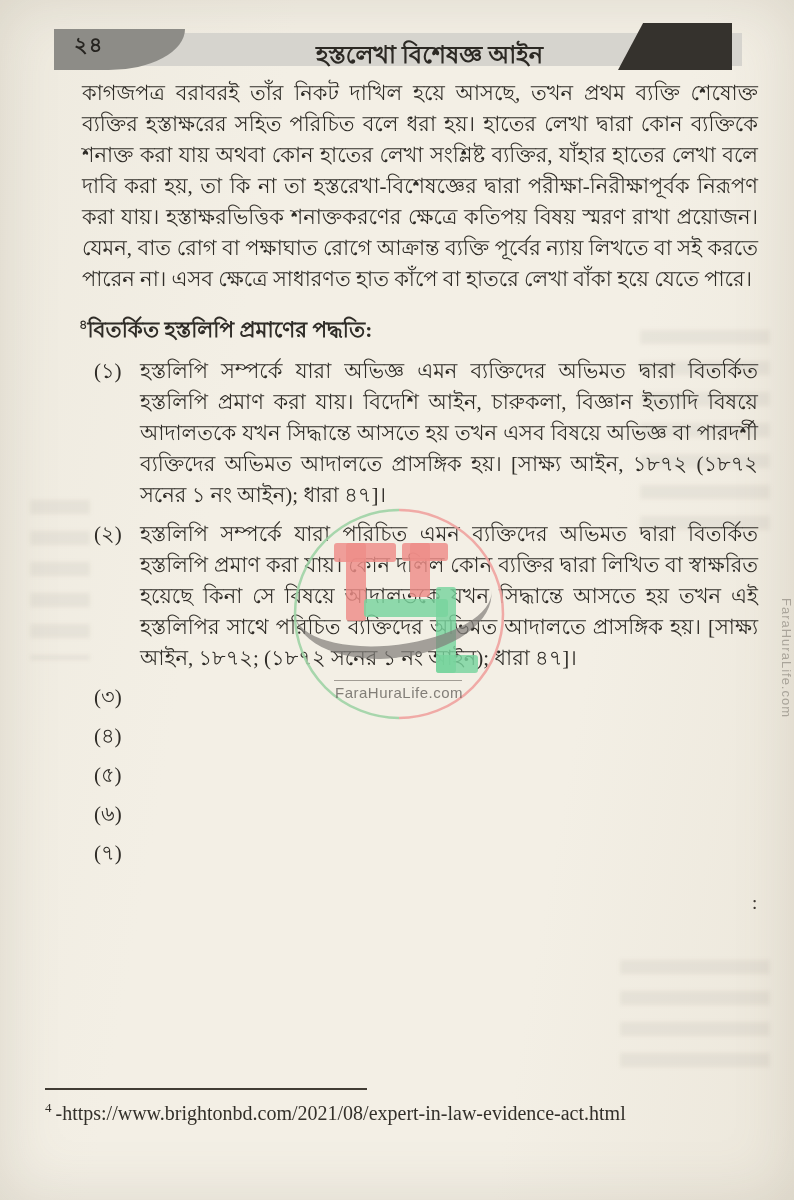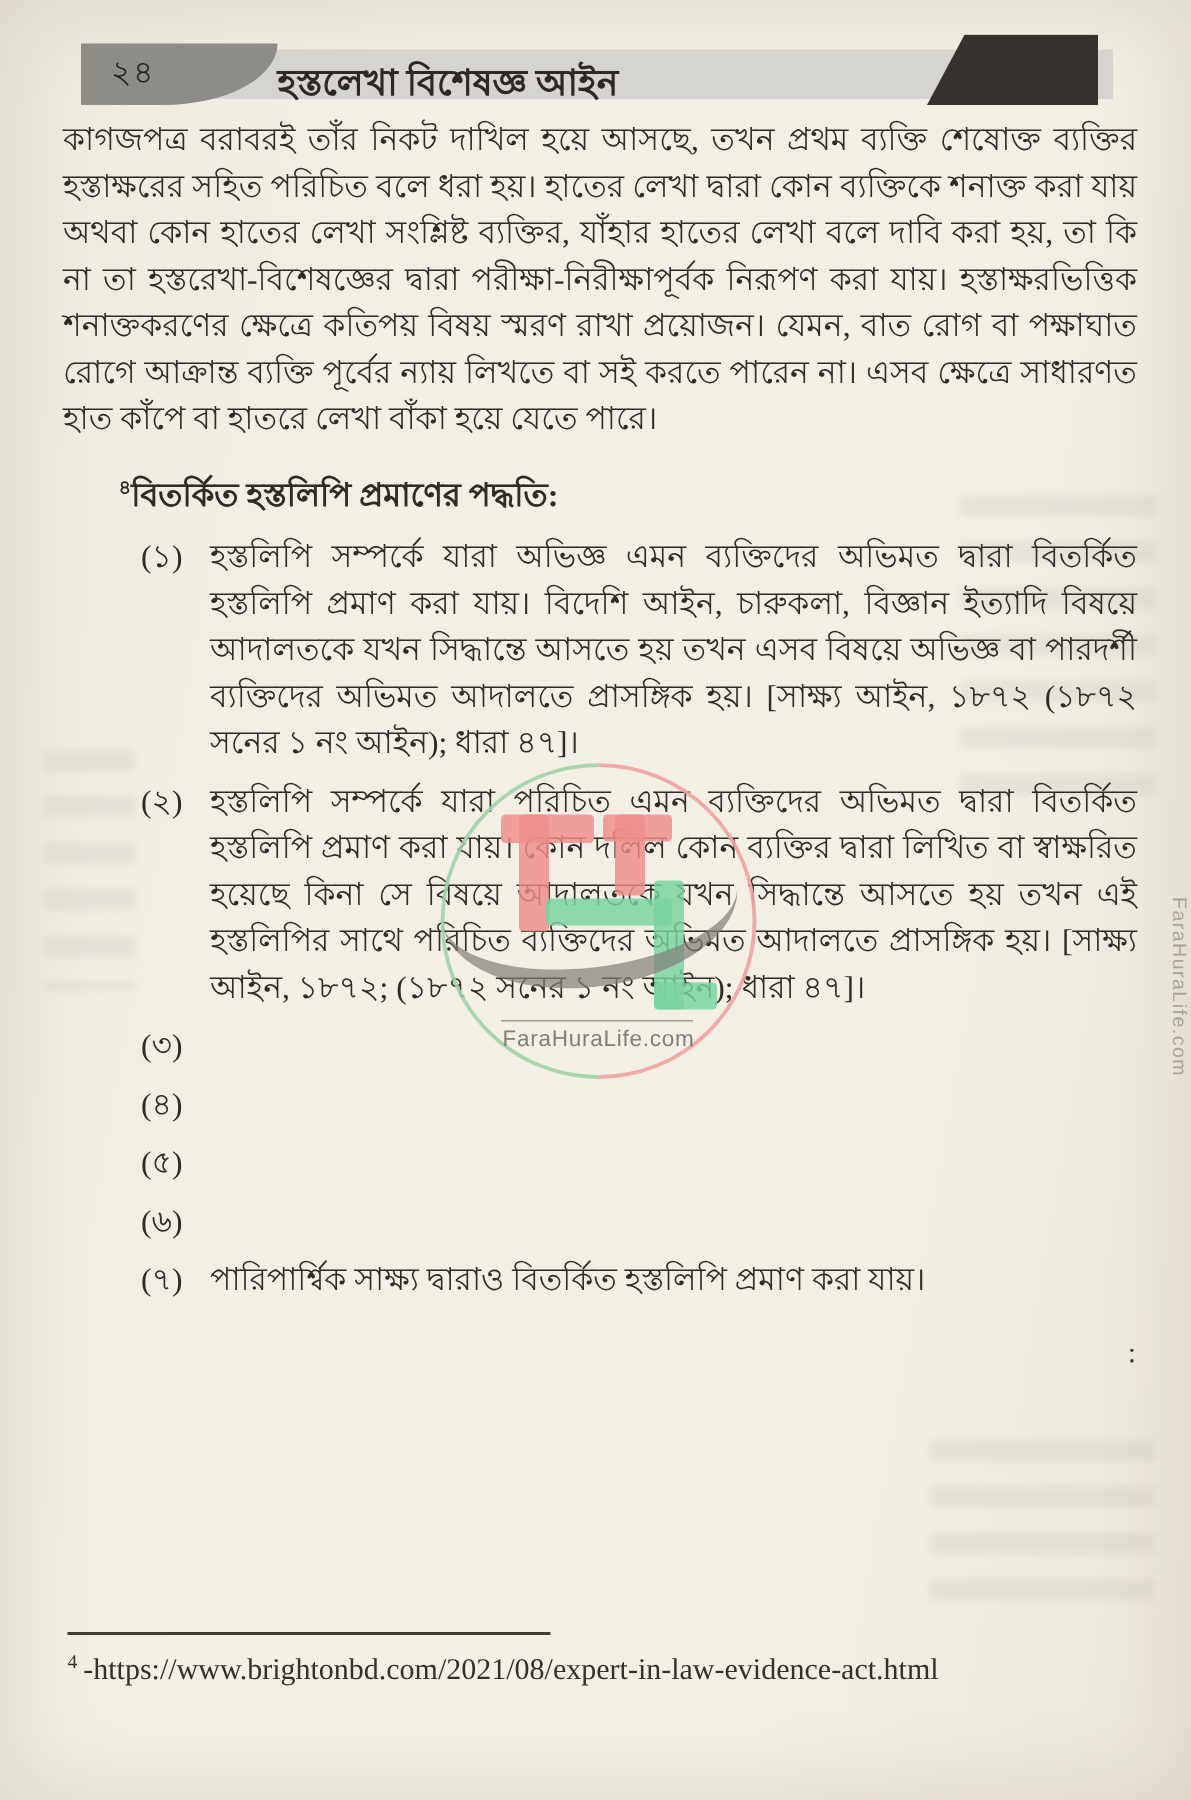--- a/index.html
+++ b/index.html
@@ -15,42 +15,42 @@
   
   .header-bar{
     position:absolute;left:54px;top:33px;width:688px;height:33px;
     background:#d6d4ce;
   }
   .page-plate{
     position:absolute;left:54px;top:29px;width:131px;height:41px;
     background:#8d8c87;
     border-bottom-right-radius:78px 42px;
     z-index:2;
-    display:flex;align-items:center;
+    display:flex;align-items:flex-start;font-weight:bold;
   }
   .page-num{
     margin-left:20px;font-size:21px;color:#262420;letter-spacing:1px;
   }
   .header-title{
     position:absolute;left:185px;right:120px;top:36px;
-    text-align:left;font-size:24px;font-weight:bold;color:#2c2924;
+    text-align:center;font-size:24px;font-weight:bold;color:#2c2924;
     z-index:1;
   }
   .corner-shape{
     position:absolute;left:618px;top:23px;width:114px;height:47px;
     background:#35322d;
     clip-path:polygon(22% 0,100% 0,100% 100%,0 100%);
     z-index:3;
   }
   
   .body{
     position:absolute;left:42px;top:78px;width:716px;
     font-size:21px;line-height:31px;
   }
-  .para{text-align:justify;}
+  .para{text-align:justify;margin-left:40px;}
   .section-heading{
     margin:14px 0 0 37px;
     font-weight:bold;font-size:21.5px;
   }
   .section-heading sup{font-size:13px;}
   .law-list{margin-top:10px;}
   .law-item{
     display:flex;margin:0 0 8px 0;
   }
   .law-num{
@@ -149,21 +149,20 @@
         <span class="law-num">(৪)</span>
       </div>
       <div class="law-item">
         <span class="law-num">(৫)</span>
       </div>
       <div class="law-item">
         <span class="law-num">(৬)</span>
       </div>
       <div class="law-item">
         <span class="law-num">(৭)</span>
-        <span class="law-text">পারিপার্শ্বিক সাক্ষ্য দ্বারাও বিতর্কিত হস্তলিপি প্রমাণ করা যায়।</span>
       </div>
     </div>
   </div>
 
   <div class="margin-mark">:</div>
 
   <div class="watermark">
     <svg class="wm-ring" width="222" height="222" viewBox="0 0 222 222">
       <path d="M111,7 A104,104 0 0 0 111,215" fill="none" stroke="#9fd3a5" stroke-width="2.5" opacity="0.9"></path>
       <path d="M111,7 A104,104 0 0 1 111,215" fill="none" stroke="#f0a29e" stroke-width="2.5" opacity="0.9"></path>

